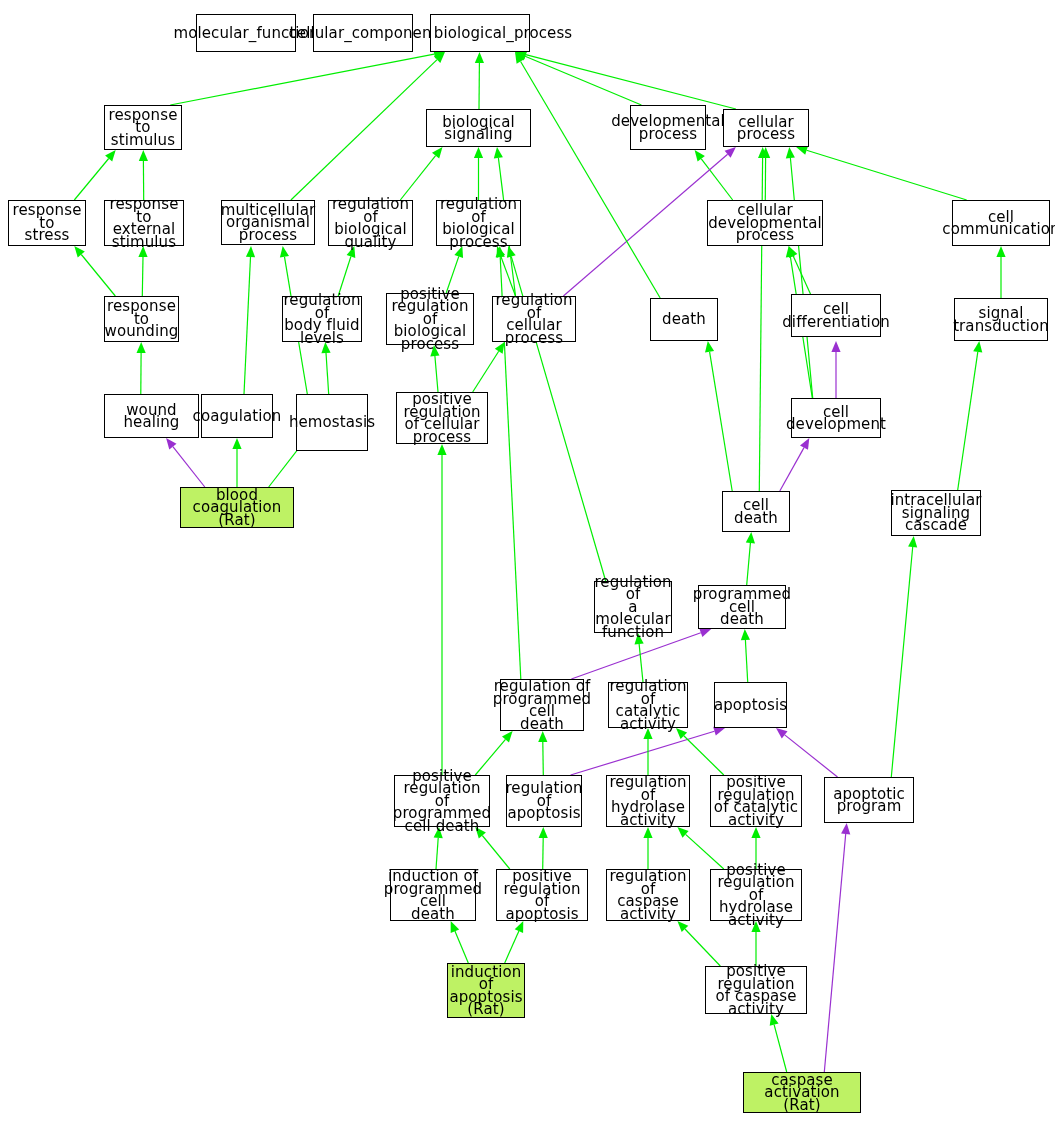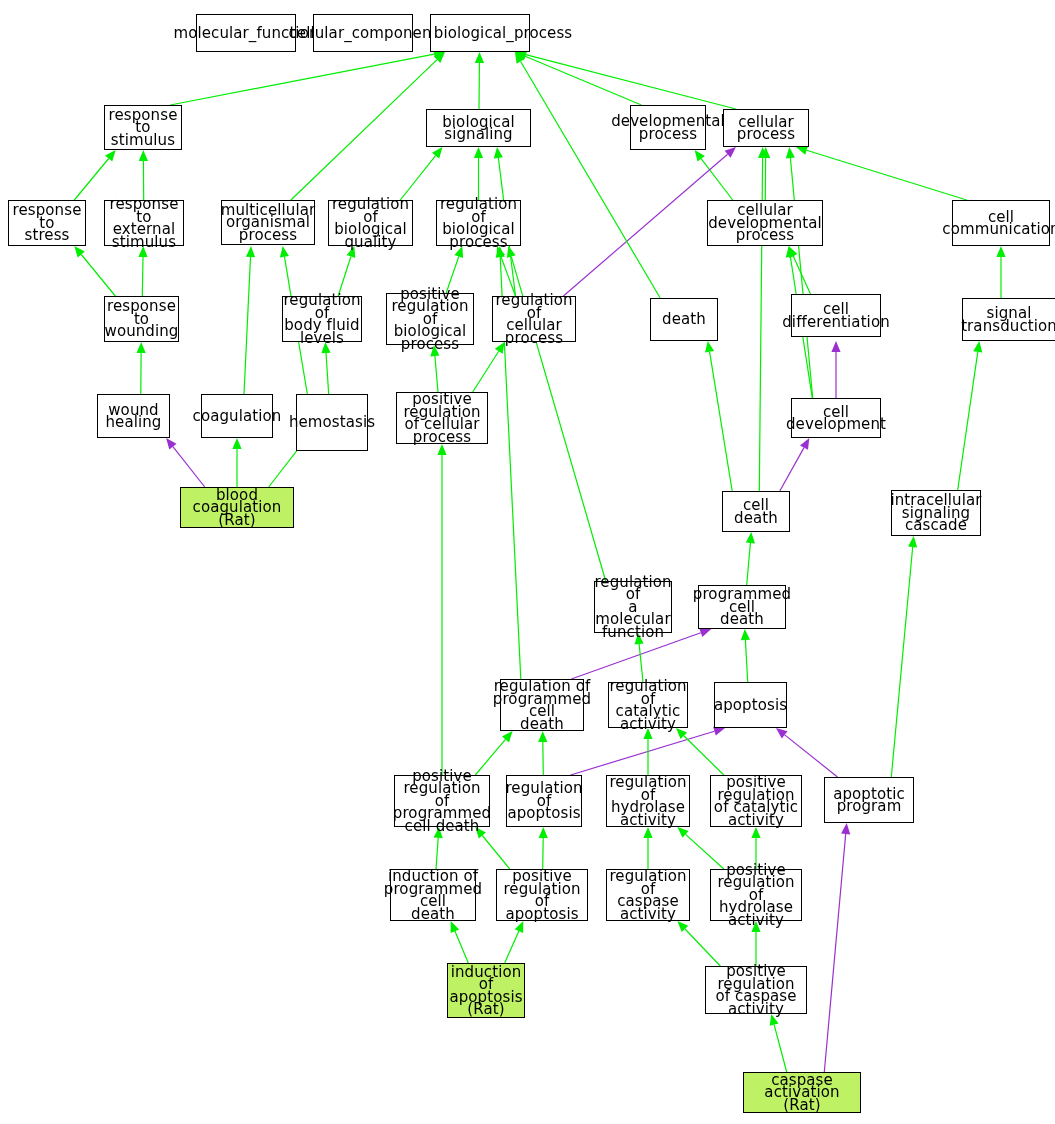--- a/index.html
+++ b/index.html
@@ -329,22 +329,22 @@
 wounding</div>
     <div class="go-node" style="left: 282px; top: 296px; width: 80px; height: 46px;">regulation of
 body fluid levels</div>
     <div class="go-node" style="left: 386px; top: 293px; width: 88px; height: 52px;">positive regulation
 of biological
 process</div>
     <div class="go-node" style="left: 492px; top: 296px; width: 84px; height: 46px;">regulation of
 cellular process</div>
     <div class="go-node" style="left: 650px; top: 298px; width: 68px; height: 43px;">death</div>
     <div class="go-node" style="left: 791px; top: 294px; width: 90px; height: 43px;">cell differentiation</div>
-    <div class="go-node" style="left: 954px; top: 298px; width: 94px; height: 43px; margin-left: 8px;">signal transduction</div>
-    <div class="go-node" style="left: 97px; top: 394px; width: 73px; height: 44px;">wound healing</div>
+    <div class="go-node" style="left: 954px; top: 298px; width: 94px; height: 43px;">signal transduction</div>
+    <div class="go-node" style="left: 104px; top: 394px; width: 95px; height: 44px;">wound healing</div>
     <div class="go-node" style="left: 201px; top: 394px; width: 72px; height: 44px;">coagulation</div>
     <div class="go-node" style="left: 296px; top: 394px; width: 72px; height: 57px;">hemostasis</div>
     <div class="go-node" style="left: 396px; top: 392px; width: 92px; height: 52px;">positive regulation
 of cellular
 process</div>
     <div class="go-node" style="left: 791px; top: 398px; width: 90px; height: 40px;">cell development</div>
     <div class="go-node highlight" style="left: 180px; top: 487px; width: 114px; height: 41px;">blood coagulation
 (Rat)</div>
     <div class="go-node" style="left: 722px; top: 491px; width: 68px; height: 41px;">cell death</div>
     <div class="go-node" style="left: 891px; top: 490px; width: 90px; height: 46px;">intracellular

